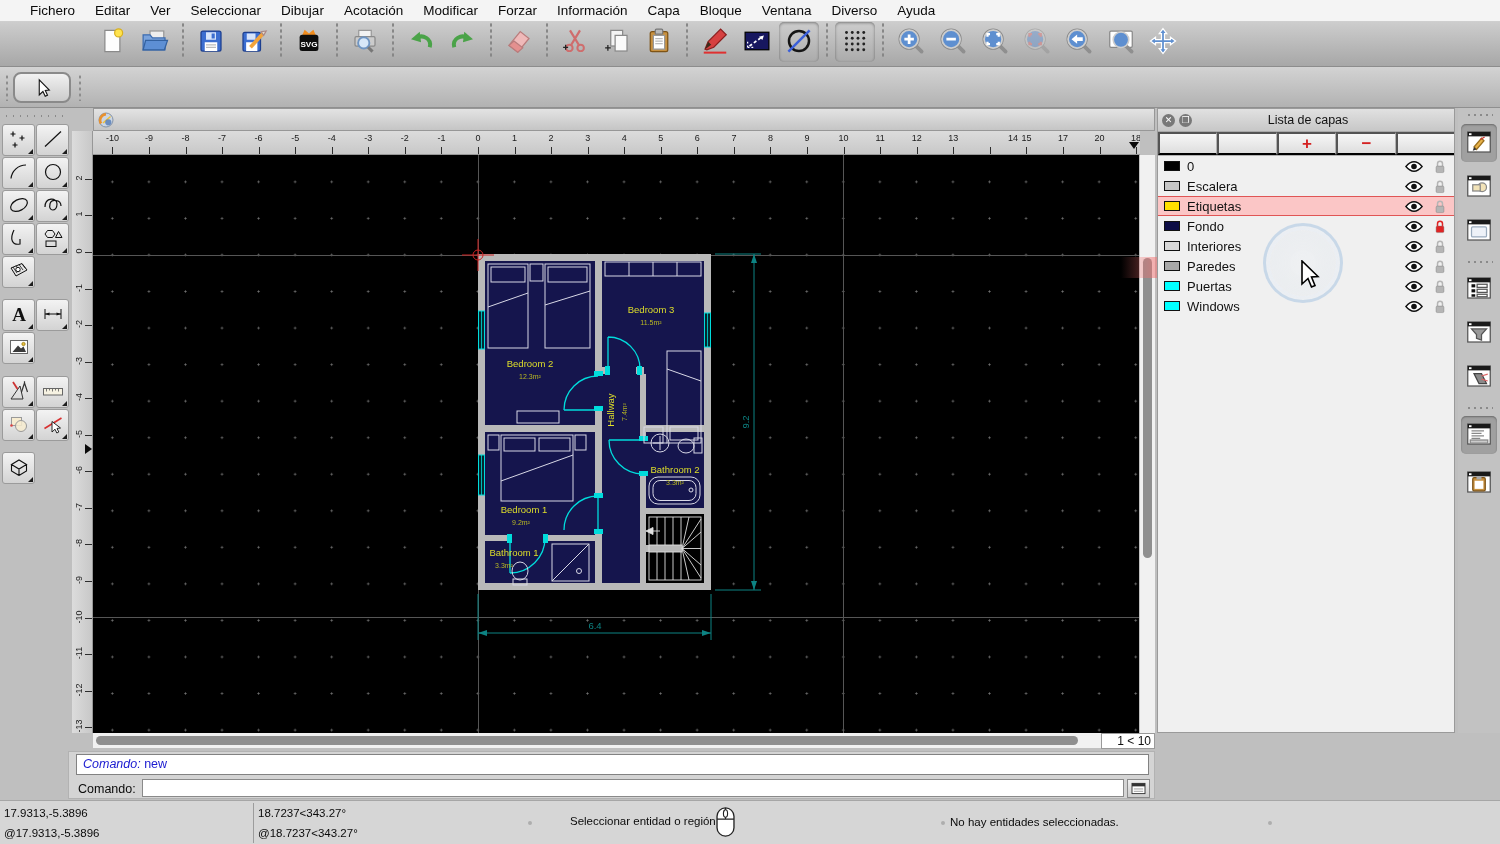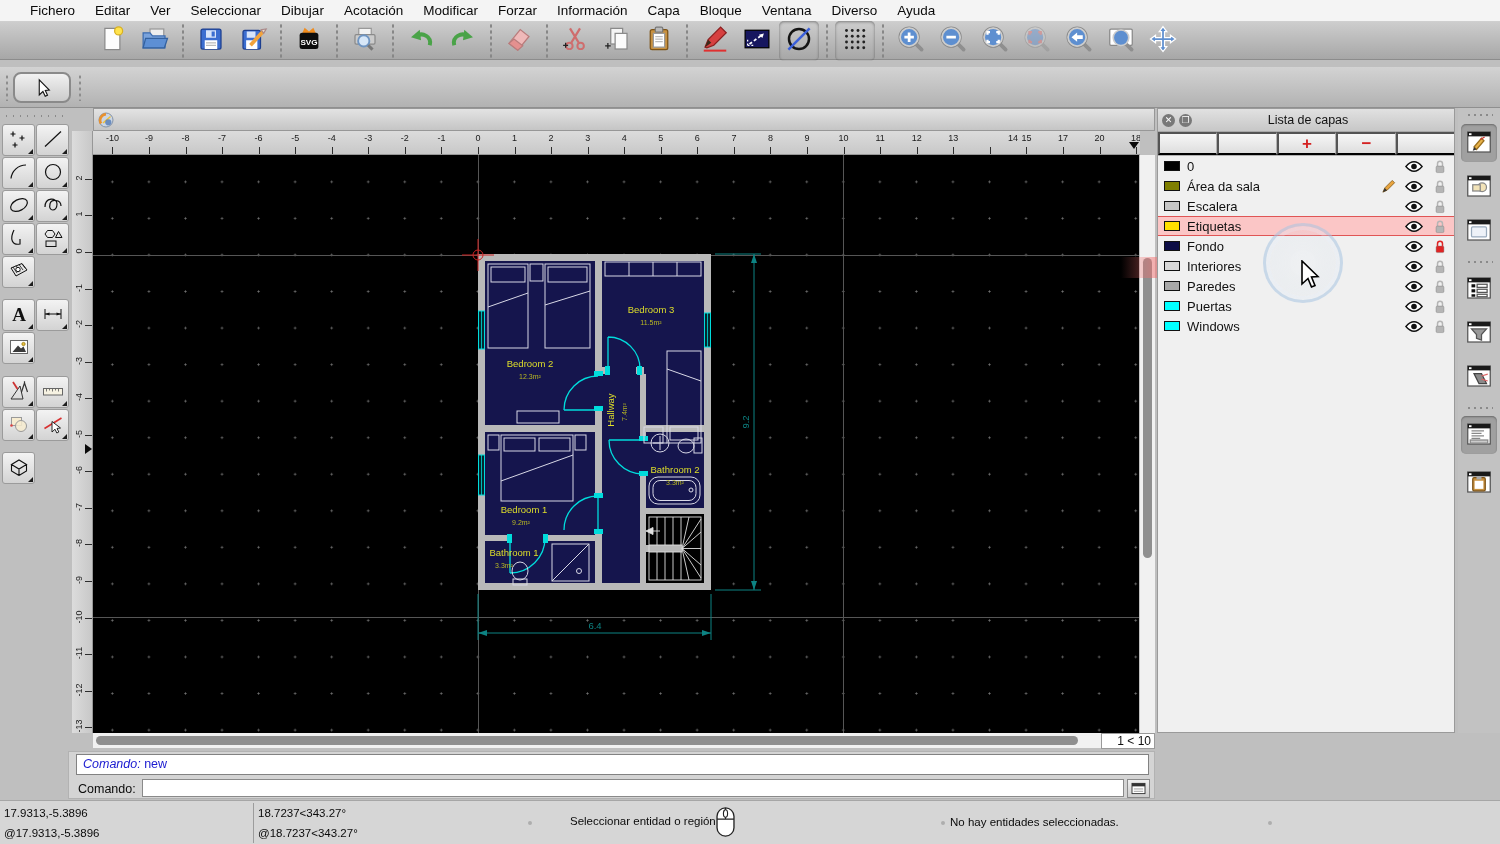--- a/index.html
+++ b/index.html
@@ -8,23 +8,23 @@
   #root *{box-sizing:border-box;}
   .abs{position:absolute;}
 
   
   .menubar{position:absolute;left:0;top:0;width:1500px;height:22px;background:#f4f4f4;
            border-bottom:1px solid #cfcfcf;display:flex;align-items:center;padding-left:20px;
            font-size:13.5px;color:#0a0a0a;}
   .menubar span{padding:0 10px;cursor:default;}
 
   
-  .tb1{position:absolute;left:0;top:22px;width:1500px;height:38px;
+  .tb1{position:absolute;left:0;top:22px;width:1500px;height:45px;
        background:linear-gradient(#cdcdcd,#a7a7a7);border-bottom:1px solid #8c8c8c;
-       display:flex;align-items:center;padding-left:92px;}
+       display:flex;align-items:flex-start;padding-left:92px;}
   .tbtn{width:40px;height:40px;display:flex;align-items:center;justify-content:center;flex:none;margin:0 1px;}
   .tbtn svg{width:30px;height:30px;}
   .tbtn.pressed{background:#9a9a9a;border-radius:5px;box-shadow:inset 0 1px 3px rgba(0,0,0,.4);}
   .tbtn.disabled{opacity:.45;}
   .tsep{width:4px;height:36px;flex:none;margin:0 5px;
         background-image:radial-gradient(#878787 1px,transparent 1.3px);background-size:4px 6px;}
 
   
   .tb2{position:absolute;left:0;top:67px;width:1500px;height:41px;
        background:linear-gradient(#d3d3d3,#b2b2b2);border-bottom:1px solid #8f8f8f;}
@@ -779,42 +779,20 @@
             </svg>
           </span>
           <span style="display: flex;">
             <svg class="lock" viewBox="0 0 14 18">
               <path d="M4,8.5 V5.8 a3,3 0 0 1 6,0 V8.5" fill="none" stroke="#b5b5b5" stroke-width="1.8"></path>
               <rect x="2.3" y="8.5" width="9.4" height="7.8" rx="1.5" fill="#b5b5b5" stroke="#777" stroke-width=".5"></rect>
             </svg>
           </span>
         </div>
         <div class="lrow">
-          <span class="lswatch" style="background: rgb(127, 127, 0);"></span>
-          <span class="lname">Área da sala</span>
-          <span style="display: flex;">
-            <svg class="pen" viewBox="0 0 16 16">
-              <path d="M2,14 L4,9.5 L12,1.5 L14.5,4 L6.5,12 Z" fill="#e8a33d" stroke="#7a5210" stroke-width=".8"></path>
-              <path d="M2,14 L4,9.5 L6.5,12 Z" fill="#333"></path>
-            </svg>
-          </span>
-          <span style="display: flex;">
-            <svg class="eye" viewBox="0 0 20 14" style="opacity:1">
-              <path d="M1,7 Q10,-3.5 19,7 Q10,17.5 1,7 Z" fill="#fff" stroke="#111" stroke-width="1.5"></path>
-              <circle cx="10" cy="7" r="3.1" fill="#111"></circle>
-            </svg>
-          </span>
-          <span style="display: flex;">
-            <svg class="lock" viewBox="0 0 14 18">
-              <path d="M4,8.5 V5.8 a3,3 0 0 1 6,0 V8.5" fill="none" stroke="#b5b5b5" stroke-width="1.8"></path>
-              <rect x="2.3" y="8.5" width="9.4" height="7.8" rx="1.5" fill="#b5b5b5" stroke="#777" stroke-width=".5"></rect>
-            </svg>
-          </span>
-        </div>
-        <div class="lrow">
           <span class="lswatch" style="background: rgb(198, 198, 198);"></span>
           <span class="lname">Escalera</span>
           <span style="display: flex;">
             <svg class="eye" viewBox="0 0 20 14" style="opacity:1">
               <path d="M1,7 Q10,-3.5 19,7 Q10,17.5 1,7 Z" fill="#fff" stroke="#111" stroke-width="1.5"></path>
               <circle cx="10" cy="7" r="3.1" fill="#111"></circle>
             </svg>
           </span>
           <span style="display: flex;">
             <svg class="lock" viewBox="0 0 14 18">

